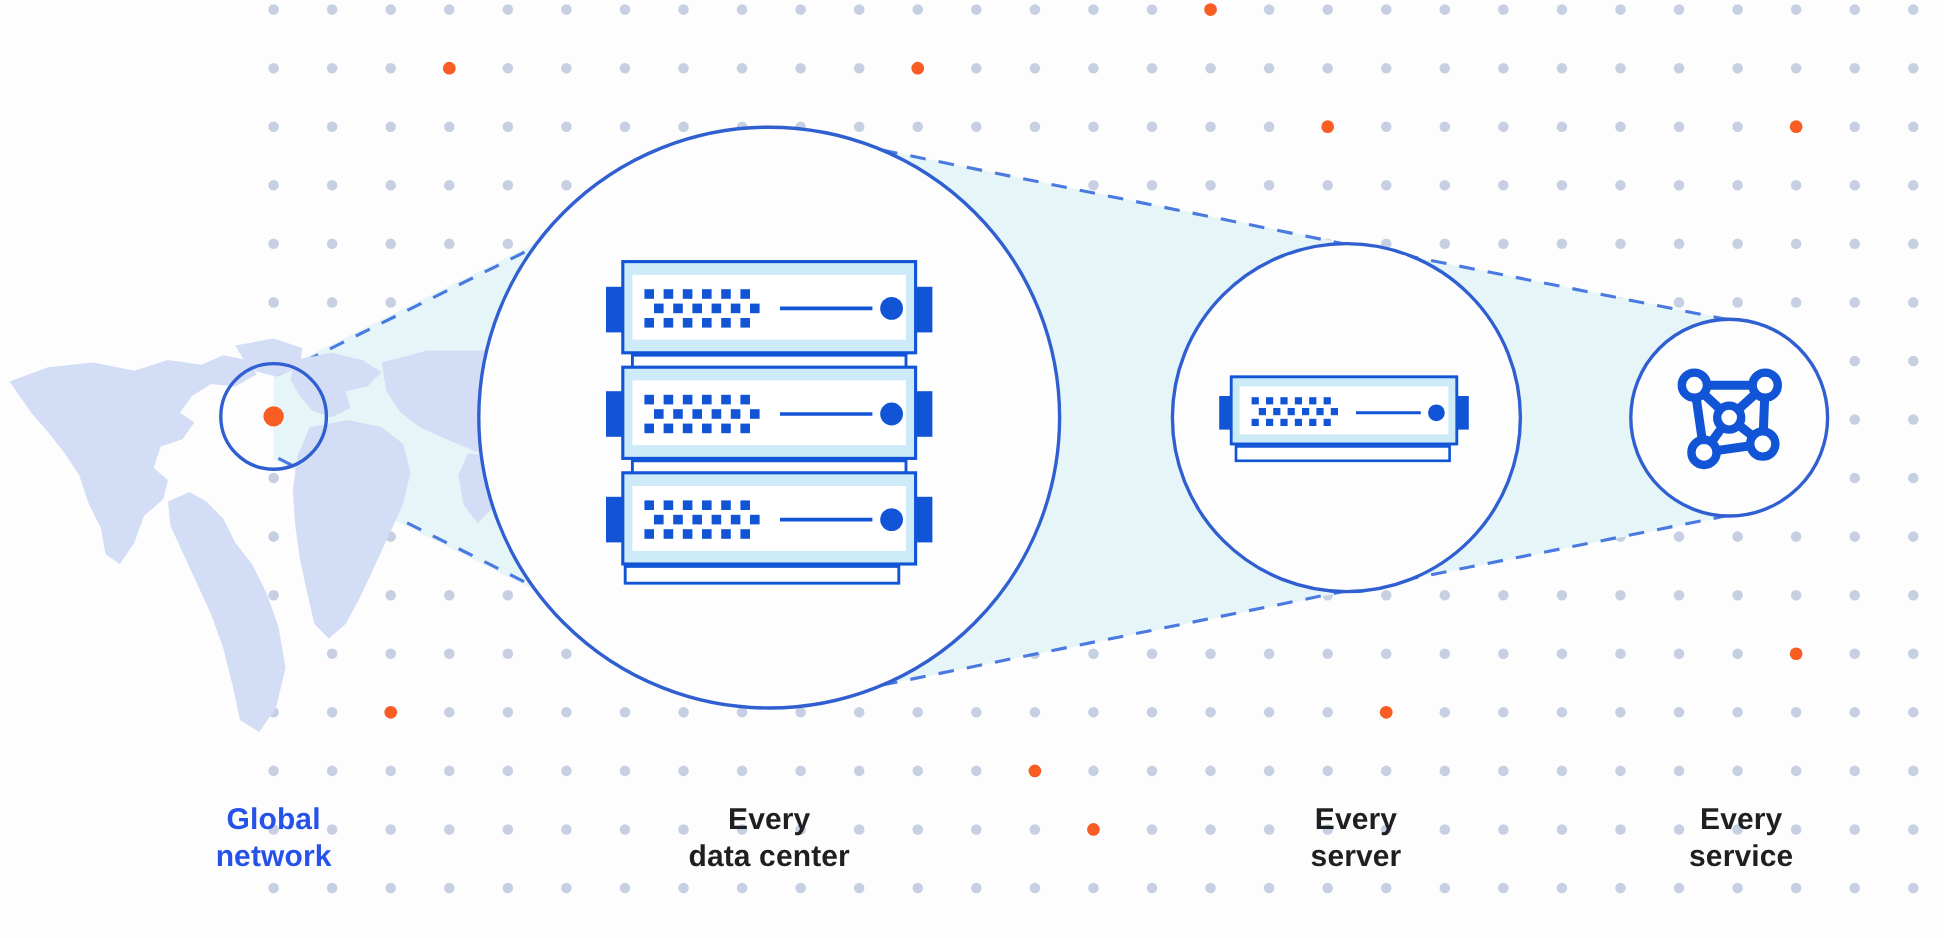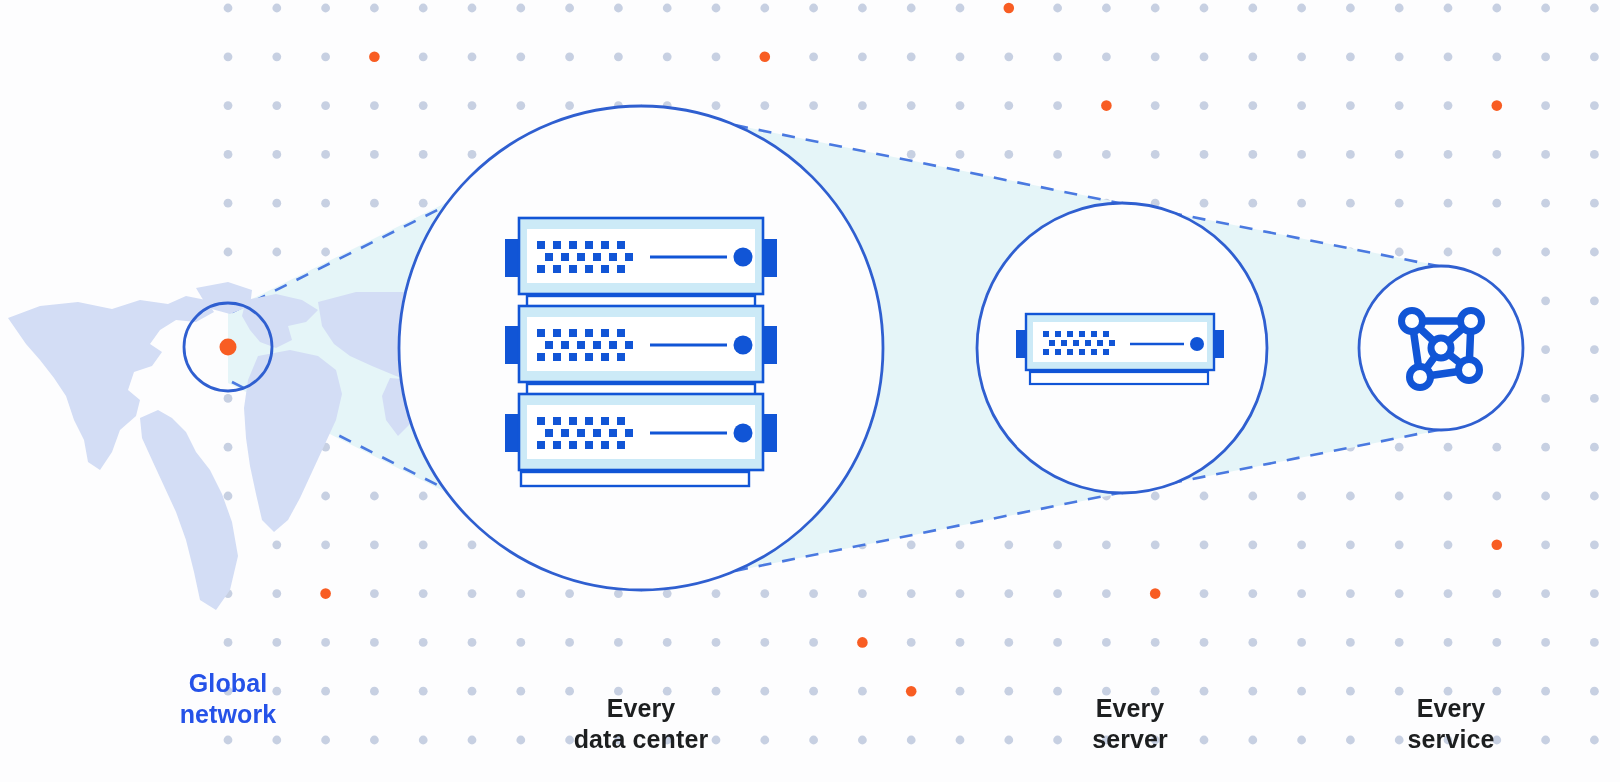--- a/index.html
+++ b/index.html
@@ -1,21 +1,21 @@
 <!DOCTYPE html>
 <html><head>
 <meta charset="utf-8">
 <style>
   html,body{margin:0;padding:0;background:#ffffff;}
   body{width:1620px;height:782px;overflow:hidden;font-family:"Liberation Sans",sans-serif;}
   #stage{position:relative;width:1620px;height:782px;background:#fdfdfe;overflow:hidden;}
   #stage svg.layer{position:absolute;left:0;top:0;width:1620px;height:782px;}
   .lbl{position:absolute;text-align:center;line-height:1.22;font-size:25px;font-weight:700;
        letter-spacing:.1px;white-space:pre-line;}
-  .lbl.dark{color:#1d1f20;margin-top:25px;}
+  .lbl.dark{color:#1d1f20;}
   .lbl.blue{color:#2552e8;}
 </style>
 </head>
 <body>
 
 <div id="stage">
 
   <svg class="layer" viewBox="0 0 1620 782">
     <g id="dotgrid">
         <circle cx="228.0" cy="8.0" r="4.4" fill="#c7d0e2"></circle>

